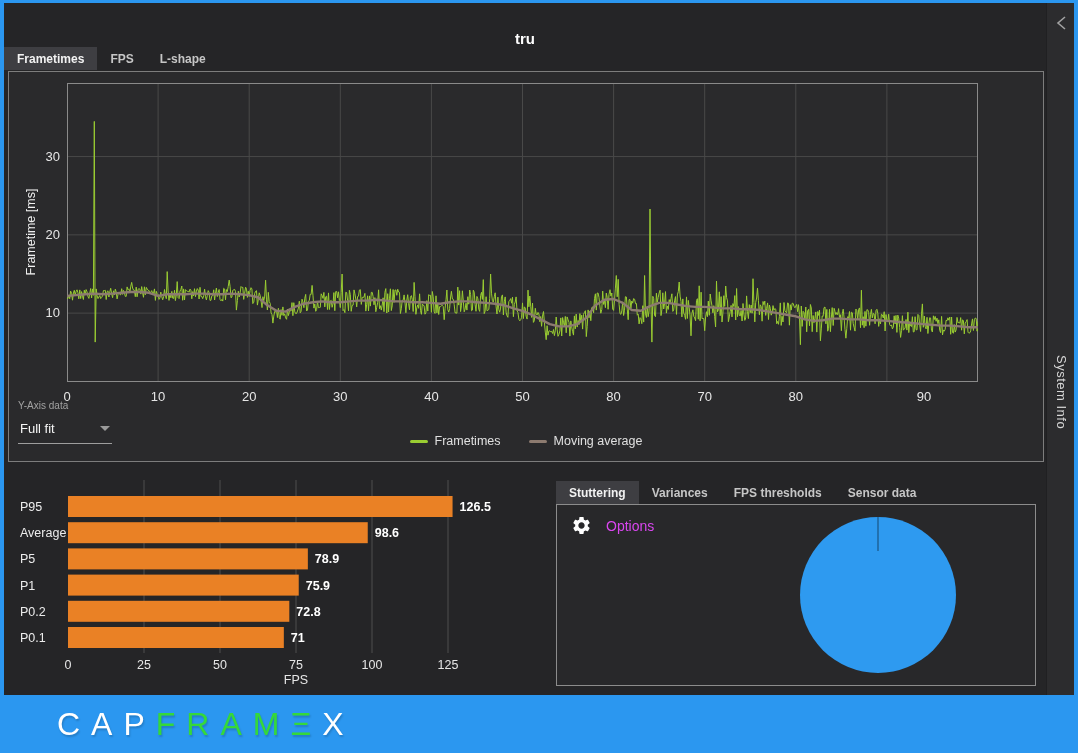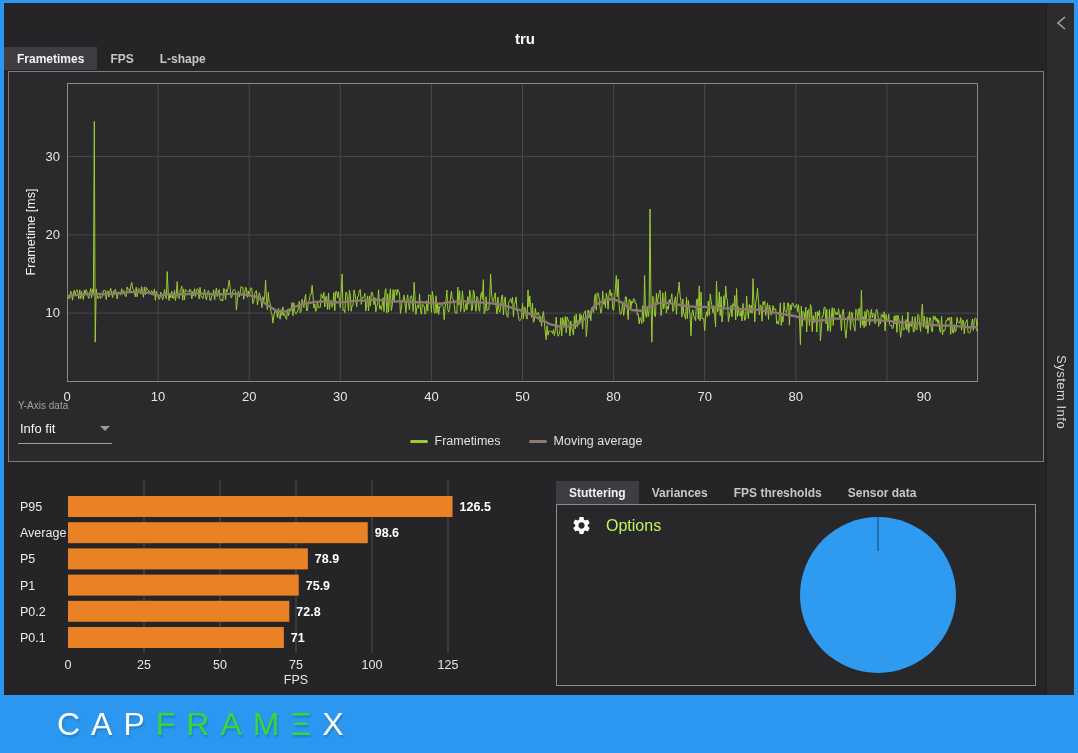--- a/index.html
+++ b/index.html
@@ -45,21 +45,21 @@
     align-items:center; justify-content:center; font-size:12.5px; color:#e0e0e0; }
   .legend-item { display:flex; align-items:center; gap:7px; }
   .legend-dash { width:18px; height:3px; border-radius:2px; }
 
   
   #bar-svg { position:absolute; left:8px; top:474px; }
   .analysis-box { position:absolute; left:556px; top:504px; width:480px; height:182px;
     border:1px solid #8c8c8c; background:#28282a; }
   .options-row { position:absolute; left:14px; top:10px; display:flex; align-items:center; gap:14px; }
   .gear-icon { width:21px; height:21px; display:block; }
-  .options-label { font-size:16px; color:#bef264; }
+  .options-label { font-size:14px; color:#d946ef; }
   .stutter-legend { position:absolute; left:13px; top:56px; }
   .stutter-row { height:21.5px; display:flex; align-items:center; }
   .stutter-dot { width:13px; height:13px; border-radius:50%; margin-right:8px; flex:0 0 13px; }
   .stutter-text { font-size:13.5px; font-weight:bold; color:#f5f5f5; white-space:pre; }
   #pie-svg { position:absolute; left:243px; top:12px; }
 
   
   .side-strip { position:absolute; left:1046px; top:3px; width:28px; height:692px;
     background:#2c2c2e; border-left:1px solid #202022; cursor:default; }
   .chevron-icon { position:absolute; left:8px; top:12px; }
@@ -127,21 +127,21 @@
       <div class="ft-xtick" style="left: 766.8px; top: 317px;">80</div>
       <div class="ft-xtick" style="left: 895px; top: 317px;">90</div>
     </div>
   <div class="ft-ylabel-wrap">
     <span class="ft-ylabel2">Frametime [ms]</span>
   </div>
 
   <div class="yscale-group">
     <div class="yscale-caption">Y-Axis data</div>
     <div class="yscale-select">
-      <span>Info fit</span>
+      <span>Full fit</span>
       <span class="caret-down"></span>
     </div>
   </div>
 
   <div class="ft-legend">
     <div class="legend-item">
       <span class="legend-dash" id="dash-ft" style="background: rgb(154, 205, 50);"></span>
       <span>Frametimes</span>
     </div>
     <div class="legend-item">

